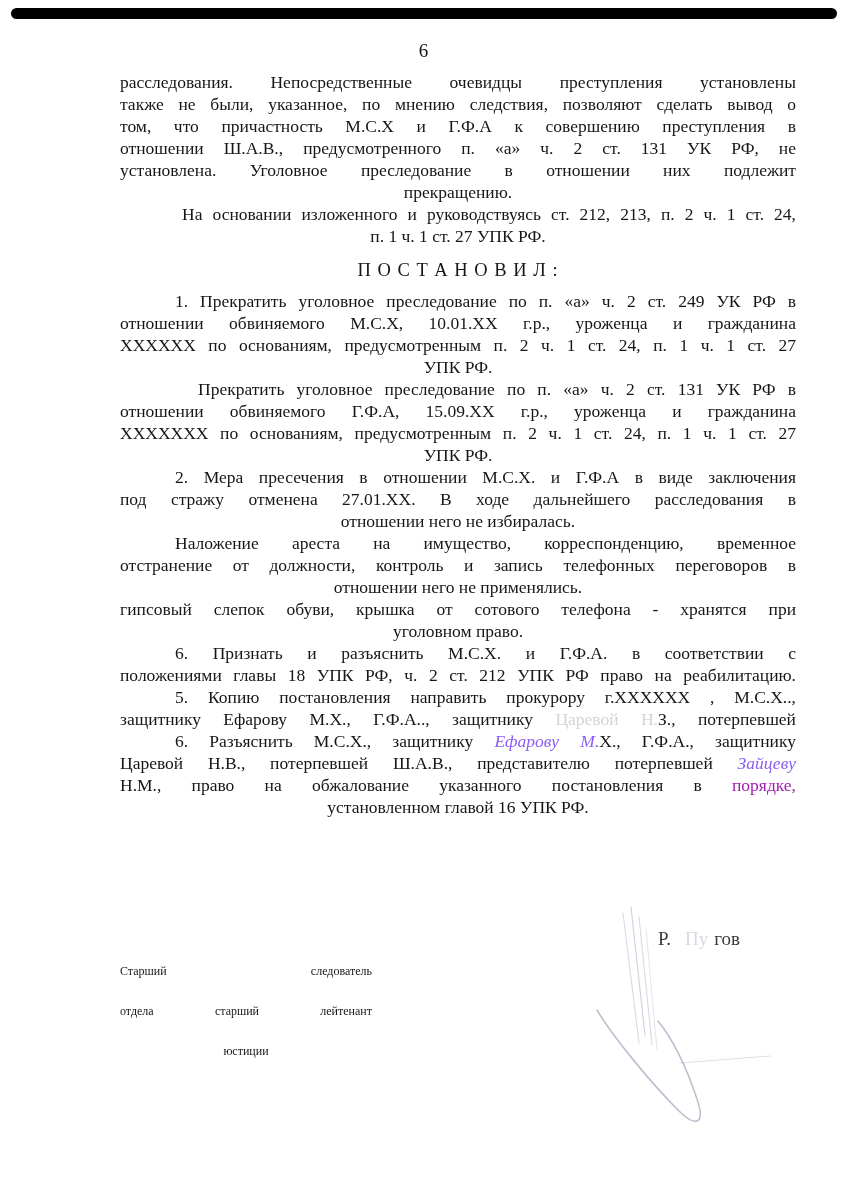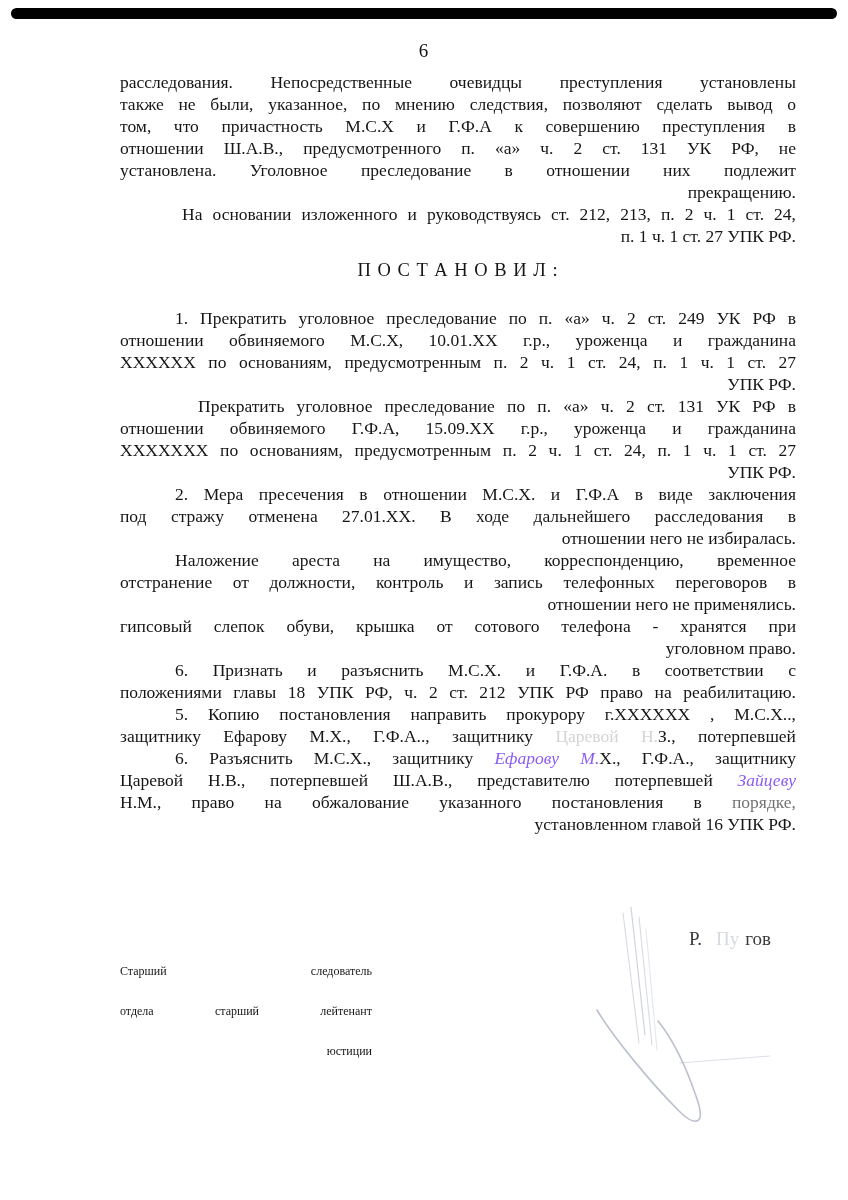--- a/index.html
+++ b/index.html
@@ -13,36 +13,36 @@
     background:#000;border-radius:6px;
   }
   .page-number{
     position:absolute;top:40px;left:0;width:100%;
     text-align:center;font-size:19px;letter-spacing:1px;
   }
   .content{
     position:absolute;left:120px;top:71px;width:676px;
     font-size:17.5px;line-height:22px;
   }
-  .tline{text-align:right;}
+  .tline{text-align:center;}
   .tline.just{text-align:justify;text-align-last:justify;-moz-text-align-last:justify;}
   .heading{
-    text-align:center;font-size:18.5px;margin:12px 0 26px 0;
+    text-align:center;font-size:18.5px;margin:12px 0 9px 0;
     letter-spacing:1px;
   }
   .fade{color:#d4d4d6;}
   .ghost{color:#8b5cf6;font-style:italic;}
-  .mid{color:#737373;}
+  .mid{color:#a21caf;}
   .sig-block{
     position:absolute;left:120px;top:960px;width:252px;
     font-size:12px;line-height:22px;
   }
   .sig-block .tline{margin-bottom:18px;}
   .sig-name{
-    position:absolute;left:689px;top:928px;width:160px;
+    position:absolute;left:658px;top:928px;width:160px;
     font-size:19px;color:#3a3a3a;white-space:nowrap;
   }
   .sig-name .p{margin-right:14px;}
   .sig-name .g{color:#d7dae0;margin-right:6px;}
   .pen{position:absolute;left:555px;top:885px;}
 </style>
 </head>
 <body>
 
 <div class="scan-bar"></div>

